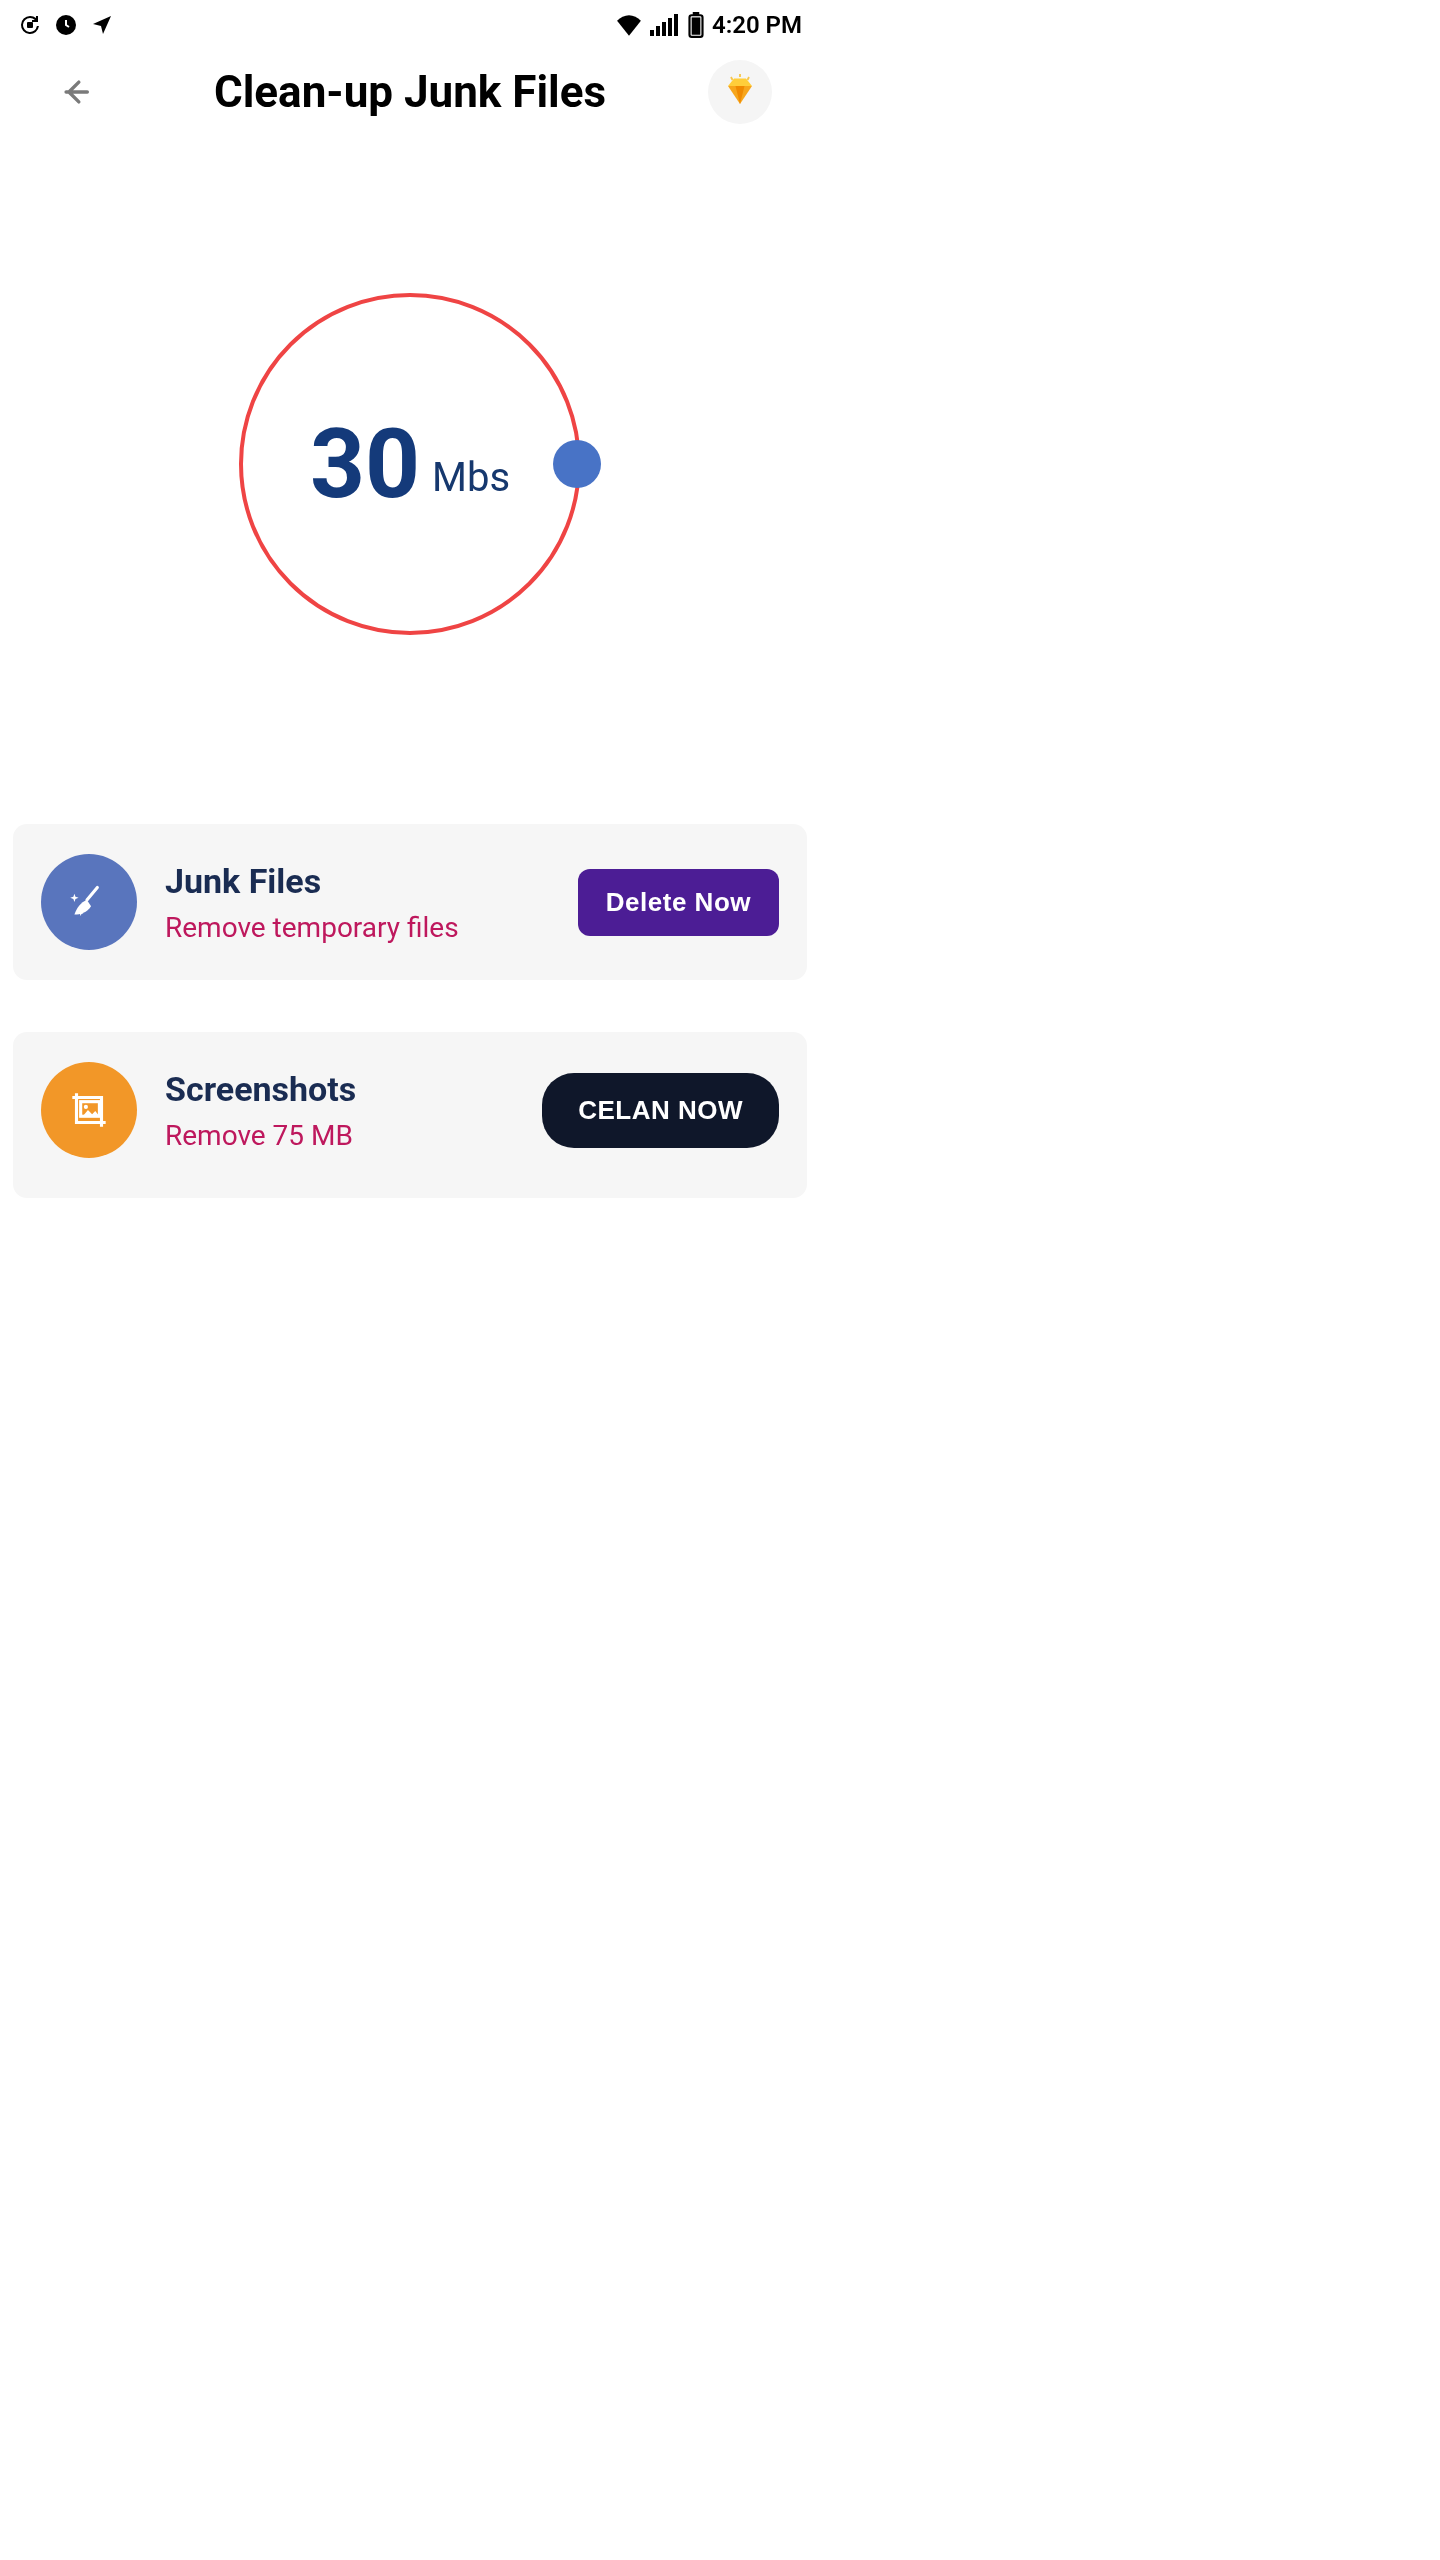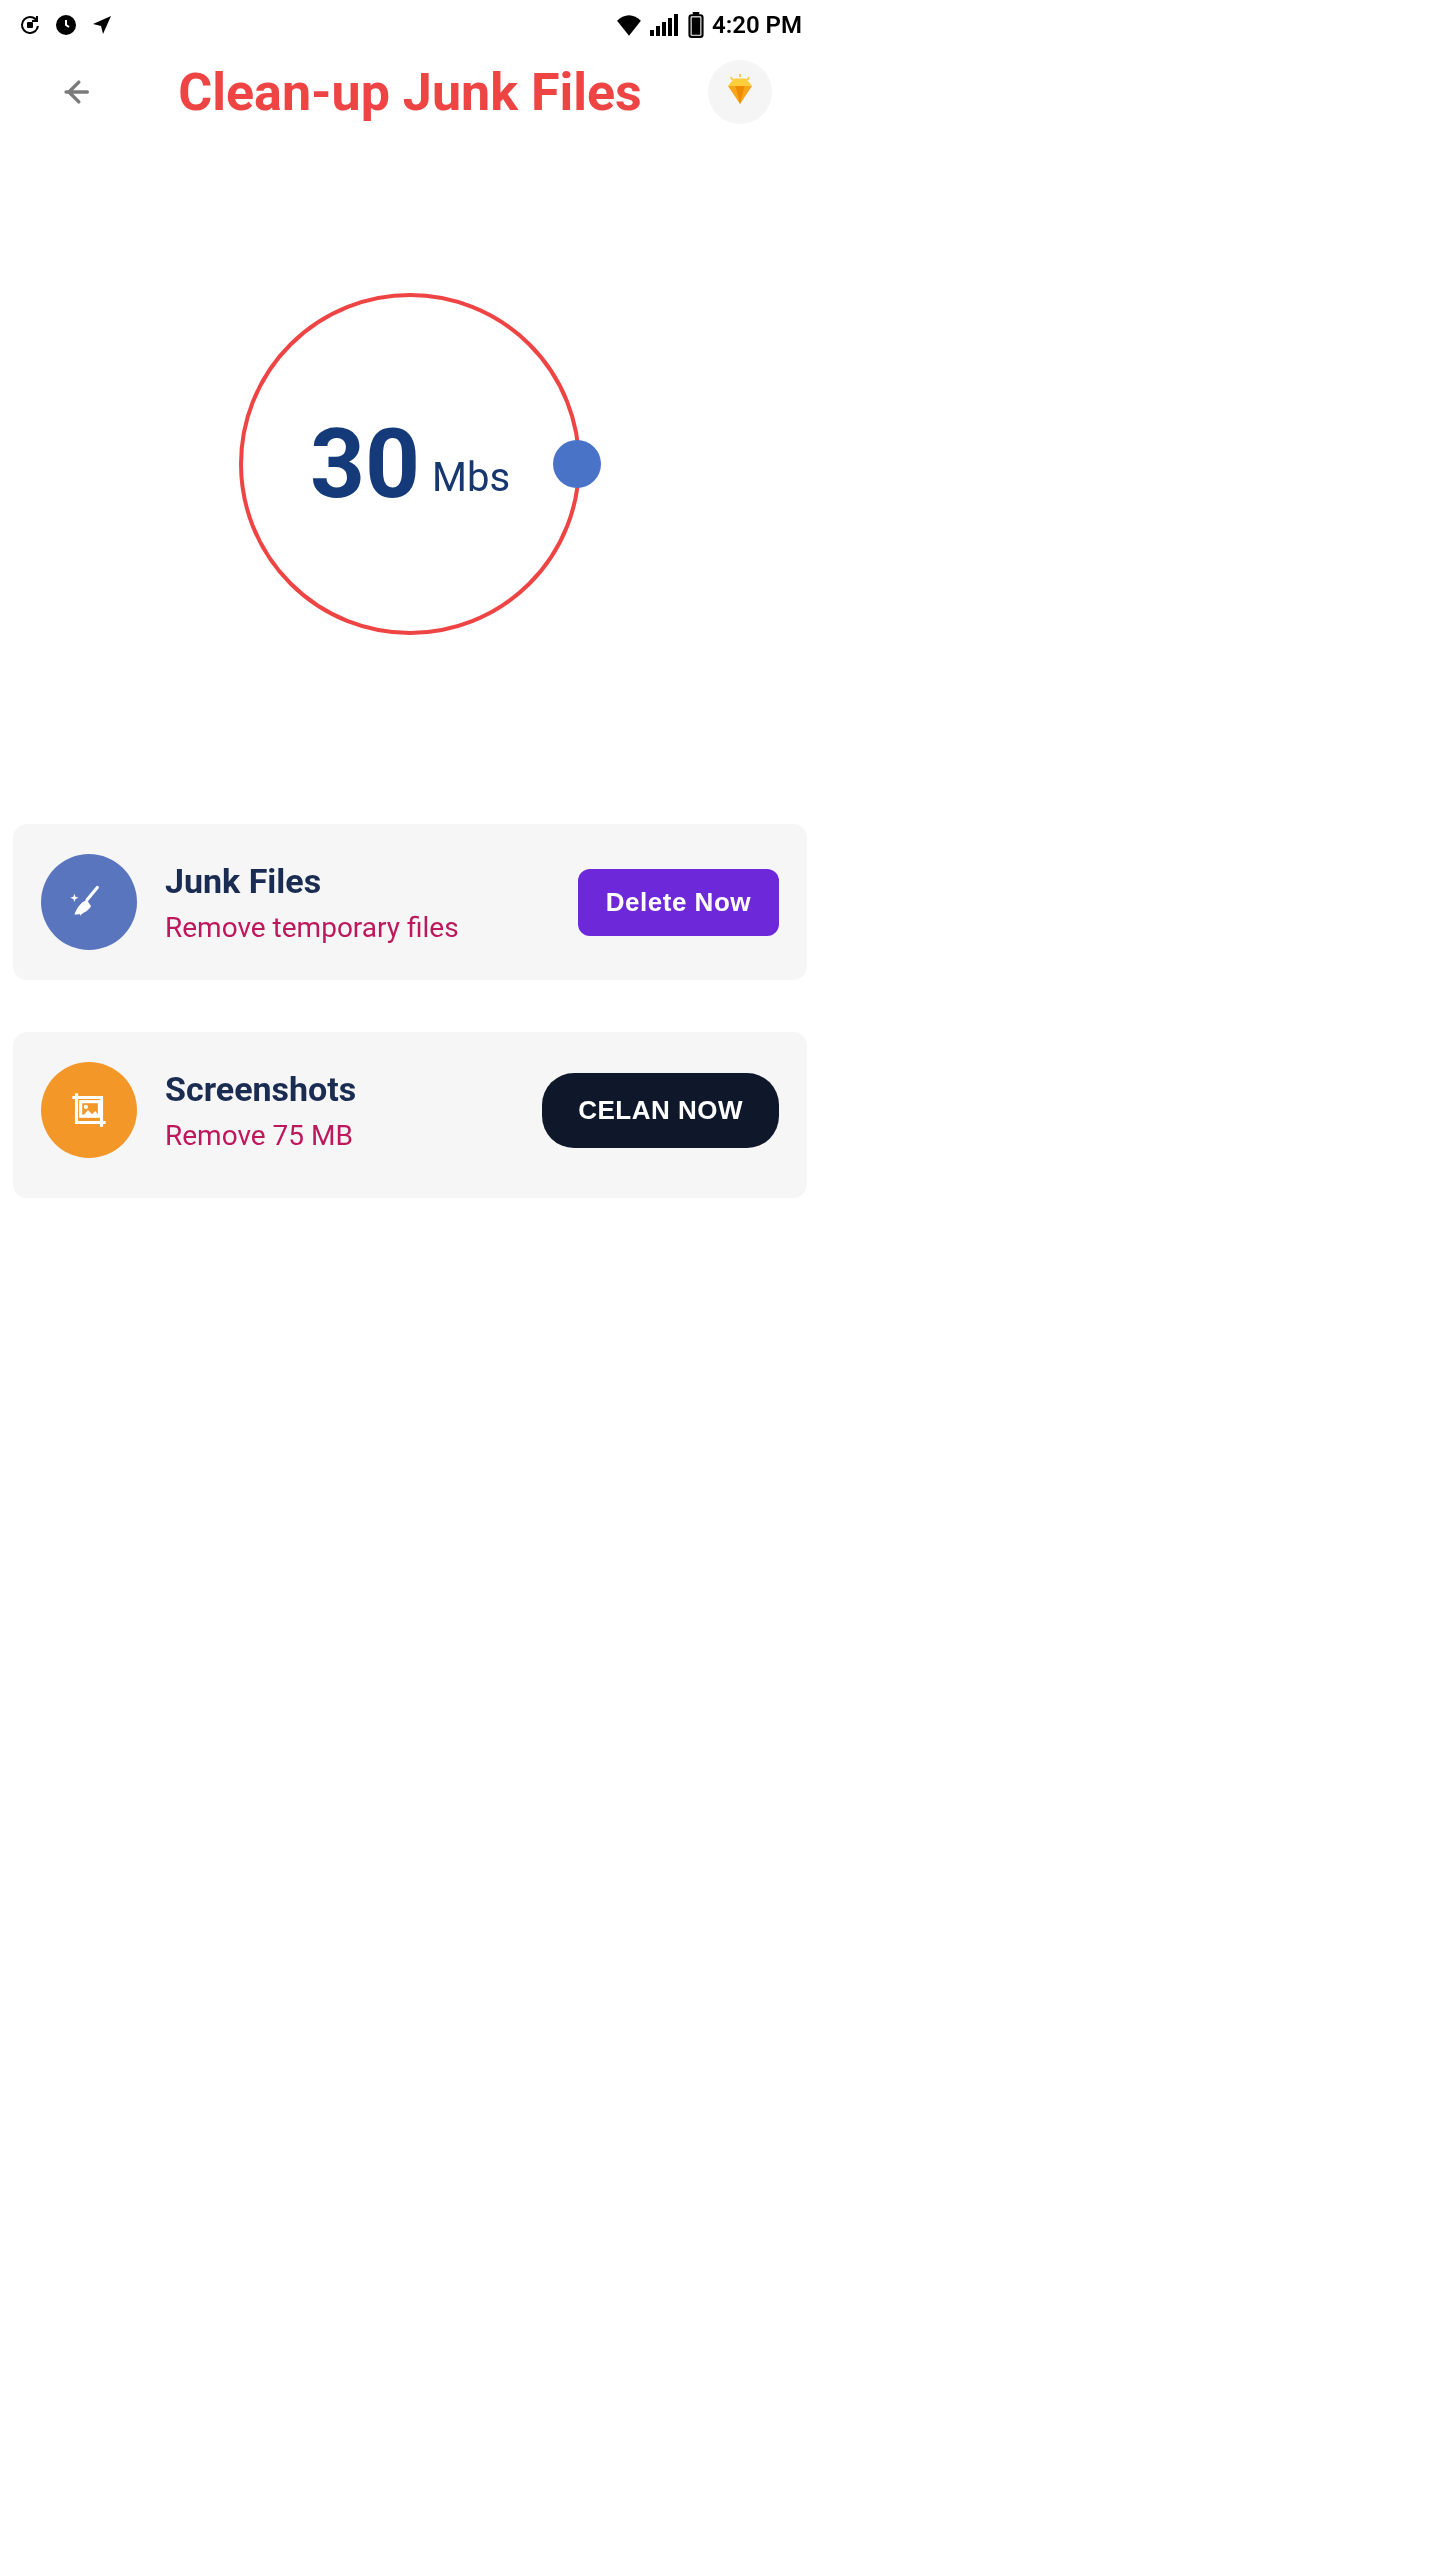--- a/index.html
+++ b/index.html
@@ -29,22 +29,22 @@
     justify-content: center;
     position: relative;
     padding: 0 28px;
   }
   .back-btn {
     position: absolute; left: 52px; top: 50%; transform: translateY(-50%);
     width: 48px; height: 48px; display:flex; align-items:center; justify-content:center;
     cursor: pointer;
   }
   .title {
-    color: #ef4444;
-    font-size: 52px;
+    color: #000000;
+    font-size: 44px;
     font-weight: 700;
   }
   .diamond-badge {
     position: absolute; right: 48px; top: 50%; transform: translateY(-50%);
     width: 64px; height: 64px; border-radius: 50%;
     background: #f5f5f5;
     display:flex; align-items:center; justify-content:center;
     cursor:pointer;
   }
 
@@ -95,21 +95,21 @@
     color:#fff;
     letter-spacing:0.5px;
     min-width: 170px;
     text-align:center;
   }
   .card-btn.lg {
      border-radius: 32px;
      padding: 22px 36px;
      min-width: 214px;
   }
-  .btn-darkblue { background:#6d28d9; }
+  .btn-darkblue { background:#4c1d95; }
   .btn-lightblue { background:#4c9ae4; }
   .btn-orange    { background:#0f172a; }
 
   .bg-midblue { background:#5975bd; }
   .bg-lightblue { background:#4c9ae4; }
   .bg-orange { background:#f29728; }
 </style>
 </head>
 <body>
 

